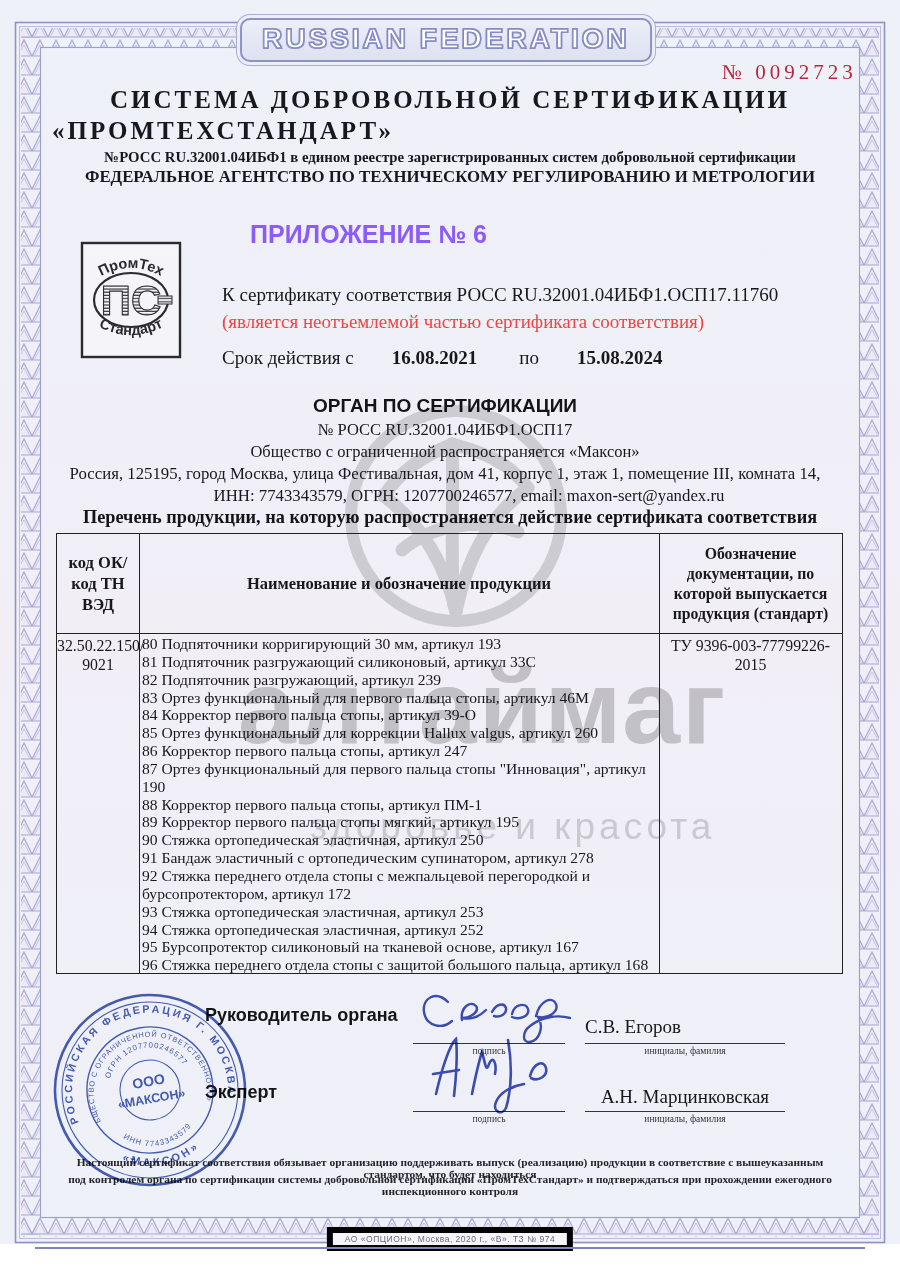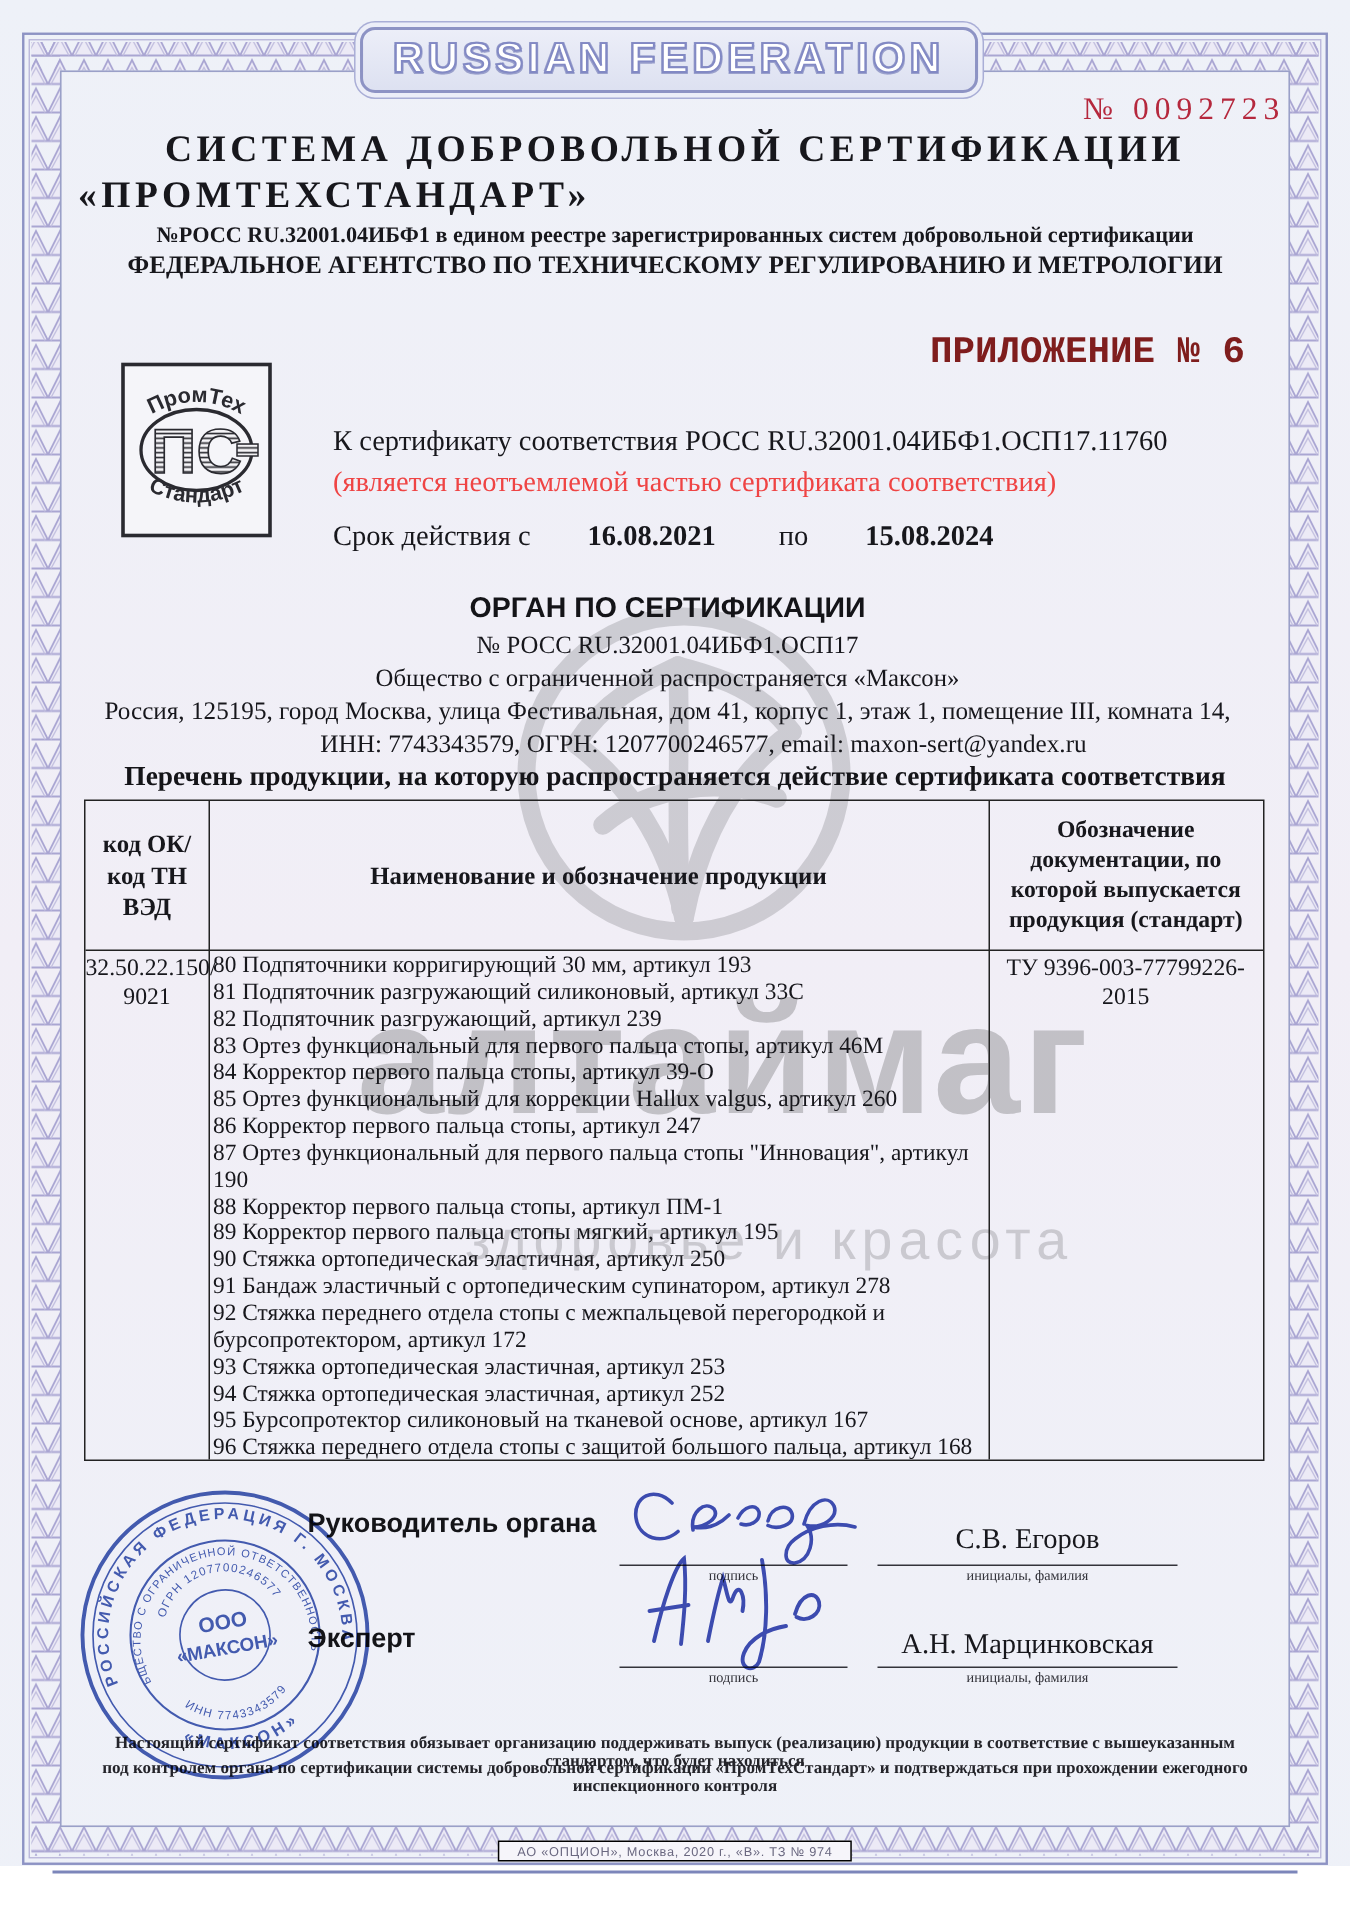--- a/index.html
+++ b/index.html
@@ -36,22 +36,22 @@
   .badge span{font-family:"Liberation Sans","DejaVu Sans",sans-serif;font-weight:bold;font-size:28px;letter-spacing:3px;
     color:#ffffff;-webkit-text-stroke:1.3px #8289c4;
     text-shadow:1px 1px 0 #9aa0cc,-1px 1px 0 #9aa0cc,1px -1px 0 #9aa0cc,-1px -1px 0 #9aa0cc;}
   .cert-no{position:absolute;top:60px;left:722px;font-size:21px;letter-spacing:4px;color:#b5283d;z-index:4;}
 
   .title1{position:absolute;top:86px;left:40px;right:40px;text-align:center;font-weight:bold;font-size:25px;letter-spacing:3px;color:#17171c;z-index:4;}
   .title2{position:absolute;top:117px;left:52px;right:40px;text-align:left;font-weight:bold;font-size:25px;letter-spacing:3px;color:#17171c;z-index:4;}
   .registry{position:absolute;top:149px;left:40px;right:40px;text-align:center;font-weight:bold;font-size:14.8px;color:#17171c;z-index:4;}
   .agency{position:absolute;top:167px;left:40px;right:40px;text-align:center;font-weight:bold;font-size:16.8px;color:#17171c;z-index:4;}
 
-  .appendix-title{position:absolute;top:220px;left:250px;width:580px;text-align:right;
-    font-family:Liberation Mono, monospace;font-weight:bold;font-size:25px;color:#7f1d1d;z-index:4;}
+  .appendix-title{position:absolute;top:220px;left:250px;width:580px;text-align:left;
+    font-family:Liberation Sans, sans-serif;font-weight:bold;font-size:25px;color:#8b5cf6;z-index:4;}
 
   .logo{position:absolute;left:80px;top:240px;z-index:4;}
 
   .cert-ref1{position:absolute;left:222px;top:284px;font-size:19px;color:#17171c;z-index:4;}
   .cert-ref2{position:absolute;left:222px;top:311px;font-size:19px;color:#ef4444;z-index:4;}
   .validity{position:absolute;left:222px;top:347px;font-size:19px;color:#17171c;z-index:4;}
   .validity b{font-weight:bold;}
   .validity .d1{margin-left:38px;}
   .validity .po{margin-left:42px;}
   .validity .d2{margin-left:38px;}
@@ -86,31 +86,31 @@
   .sigline{position:absolute;height:0;border-top:1.2px solid #33333a;z-index:4;}
   .sl1{left:413px;top:1043px;width:152px;}
   .sl2{left:585px;top:1043px;width:200px;}
   .sl3{left:413px;top:1111px;width:152px;}
   .sl4{left:585px;top:1111px;width:200px;}
   .sig-caption{position:absolute;text-align:center;font-size:9.5px;color:#33333a;z-index:4;}
   .sc1{left:413px;top:1046px;width:152px;}
   .sc2{left:585px;top:1046px;width:200px;}
   .sc3{left:413px;top:1114px;width:152px;}
   .sc4{left:585px;top:1114px;width:200px;}
-  .sig-name1{position:absolute;left:585px;top:1016px;width:200px;text-align:center;font-size:19px;color:#17171c;z-index:4;}
+  .sig-name1{position:absolute;left:585px;top:1016px;width:200px;text-align:left;font-size:19px;color:#17171c;z-index:4;}
   .sig-name2{position:absolute;left:585px;top:1086px;width:200px;text-align:center;font-size:19px;color:#17171c;z-index:4;}
   .autograph1{position:absolute;left:418px;top:988px;z-index:5;mix-blend-mode:multiply;}
   .autograph2{position:absolute;left:428px;top:1032px;z-index:5;mix-blend-mode:multiply;}
   .stamp{position:absolute;left:50px;top:990px;z-index:5;transform:rotate(-10deg);opacity:0.92;mix-blend-mode:multiply;}
 
   
   .disclaimer1{position:absolute;top:1156px;left:48px;right:48px;text-align:center;font-weight:bold;font-size:11.4px;color:#24242a;z-index:4;}
   .disclaimer2{position:absolute;top:1173px;left:48px;right:48px;text-align:center;font-weight:bold;font-size:11.4px;color:#24242a;z-index:4;}
   .print-info{position:absolute;top:1227px;left:50%;transform:translateX(-50%);z-index:6;
-    background:#f6f5fa;border:1px solid #000000;padding:1px 12px;
+    background:#f6f5fa;border:6px solid #000000;padding:1px 12px;
     font-family:"Liberation Sans","DejaVu Sans",sans-serif;font-size:8.5px;letter-spacing:0.5px;color:#6a6880;}
   .bottom-line{position:absolute;left:35px;right:35px;top:1247px;height:0;border-top:2px solid #7c86ba;z-index:6;}
 </style>
 </head>
 <body>
 
 <div class="page">
 
   <div class="bg-outer"></div>
   <div class="bg"></div>

